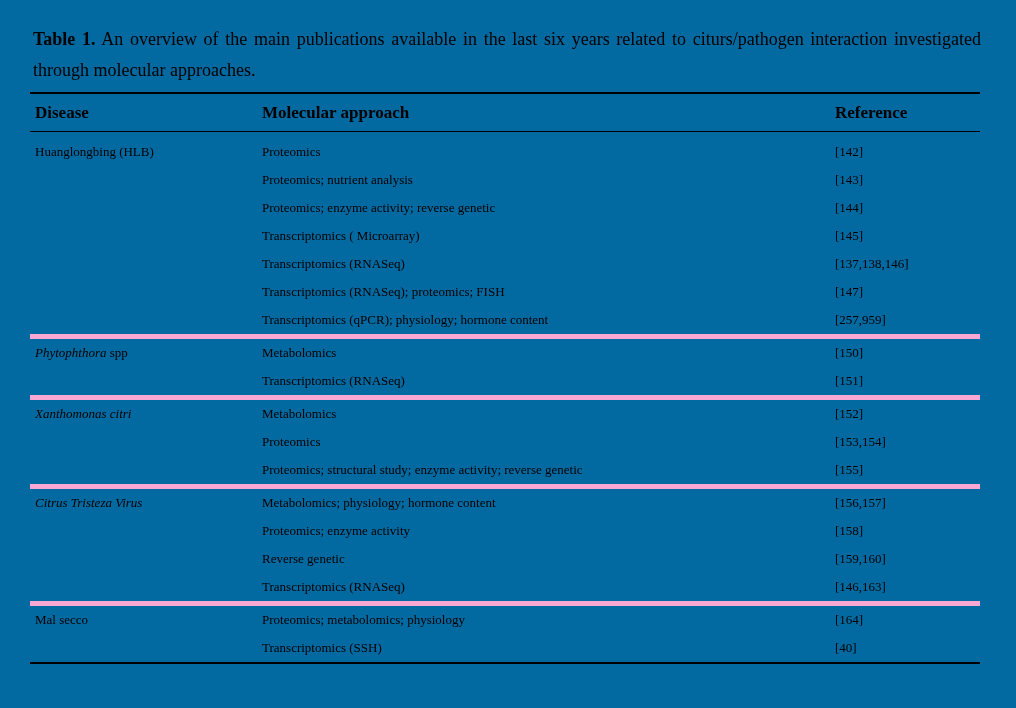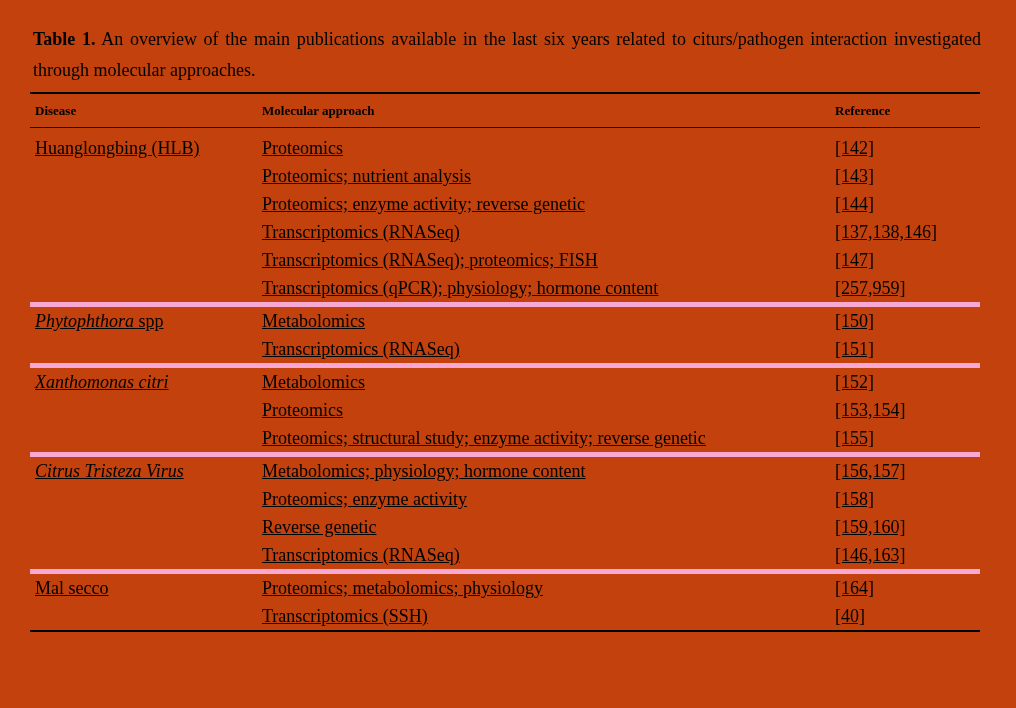--- a/index.html
+++ b/index.html
@@ -6,21 +6,21 @@
     margin: 0;
     padding: 0;
     background: #ffffff;
     color: #000000;
     font-family: "Liberation Serif", serif;
   }
   .page {
     position: relative;
     width: 1016px;
     height: 708px;
-    background: #c2410c;
+    background: #0369a1;
     box-sizing: border-box;
     padding: 24px 0 0 30px;
     overflow: hidden;
   }
   .caption {
     width: 948px;
     margin: 0 0 6px 3px;
     font-size: 18px;
     line-height: 31px;
     text-align: justify;
@@ -31,39 +31,38 @@
     border-collapse: collapse;
     table-layout: fixed;
     border-top: 2px solid #000000;
     border-bottom: 2px solid #000000;
   }
   col.c-disease   { width: 232px; }
   col.c-approach  { width: 573px; }
   col.c-reference { width: 145px; }
   thead th {
     text-align: left;
-    font-size: 13px;
+    font-size: 17px;
     font-weight: bold;
     padding: 9px 0 8px 0;
     border-bottom: 1px solid #000000;
     white-space: nowrap;
     overflow: hidden;
   }
   thead th.col-disease { padding-left: 5px; }
   tbody { border-top: 5px solid #f9a8d4; }
   tbody:first-of-type { border-top: none; }
   tbody td {
-    font-size: 18px;
+    font-size: 13px;
     line-height: 28px;
     height: 28px;
     padding: 0;
     vertical-align: top;
     white-space: nowrap;
     overflow: hidden;
-    text-decoration: underline;
   }
   tbody:first-of-type tr:first-child td { padding-top: 6px; }
   td.col-disease { padding-left: 5px; }
   .italic { font-style: italic; }
 </style>
 </head>
 <body>
 
 <div class="page">
 
@@ -90,20 +89,25 @@
         </tr>
         <tr>
           <td class="col-disease"></td>
           <td class="col-approach">Proteomics; nutrient analysis</td>
           <td class="col-reference">[143]</td>
         </tr>
         <tr>
           <td class="col-disease"></td>
           <td class="col-approach">Proteomics; enzyme activity; reverse genetic</td>
           <td class="col-reference">[144]</td>
+        </tr>
+        <tr>
+          <td class="col-disease"></td>
+          <td class="col-approach">Transcriptomics ( Microarray)</td>
+          <td class="col-reference">[145]</td>
         </tr>
         <tr>
           <td class="col-disease"></td>
           <td class="col-approach">Transcriptomics (RNASeq)</td>
           <td class="col-reference">[137,138,146]</td>
         </tr>
         <tr>
           <td class="col-disease"></td>
           <td class="col-approach">Transcriptomics (RNASeq); proteomics; FISH</td>
           <td class="col-reference">[147]</td>

